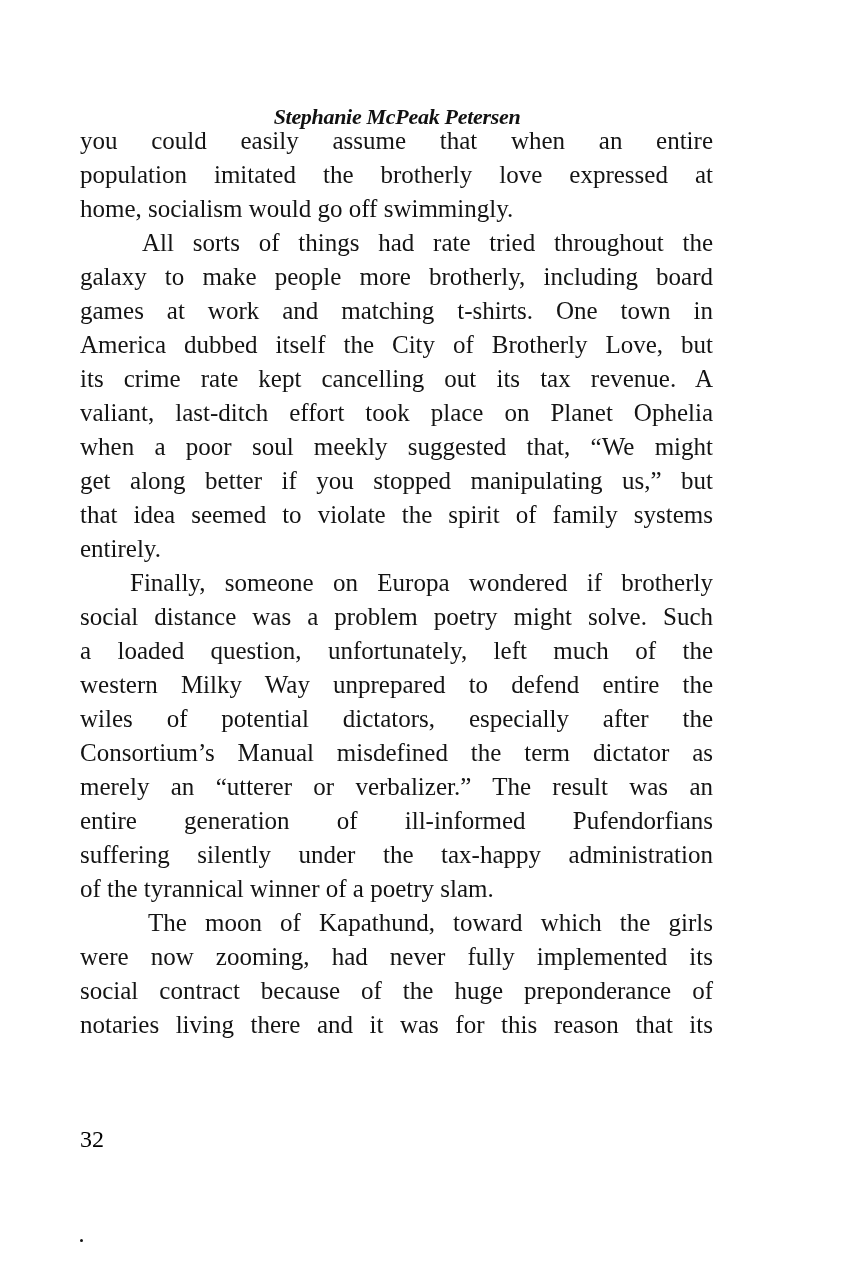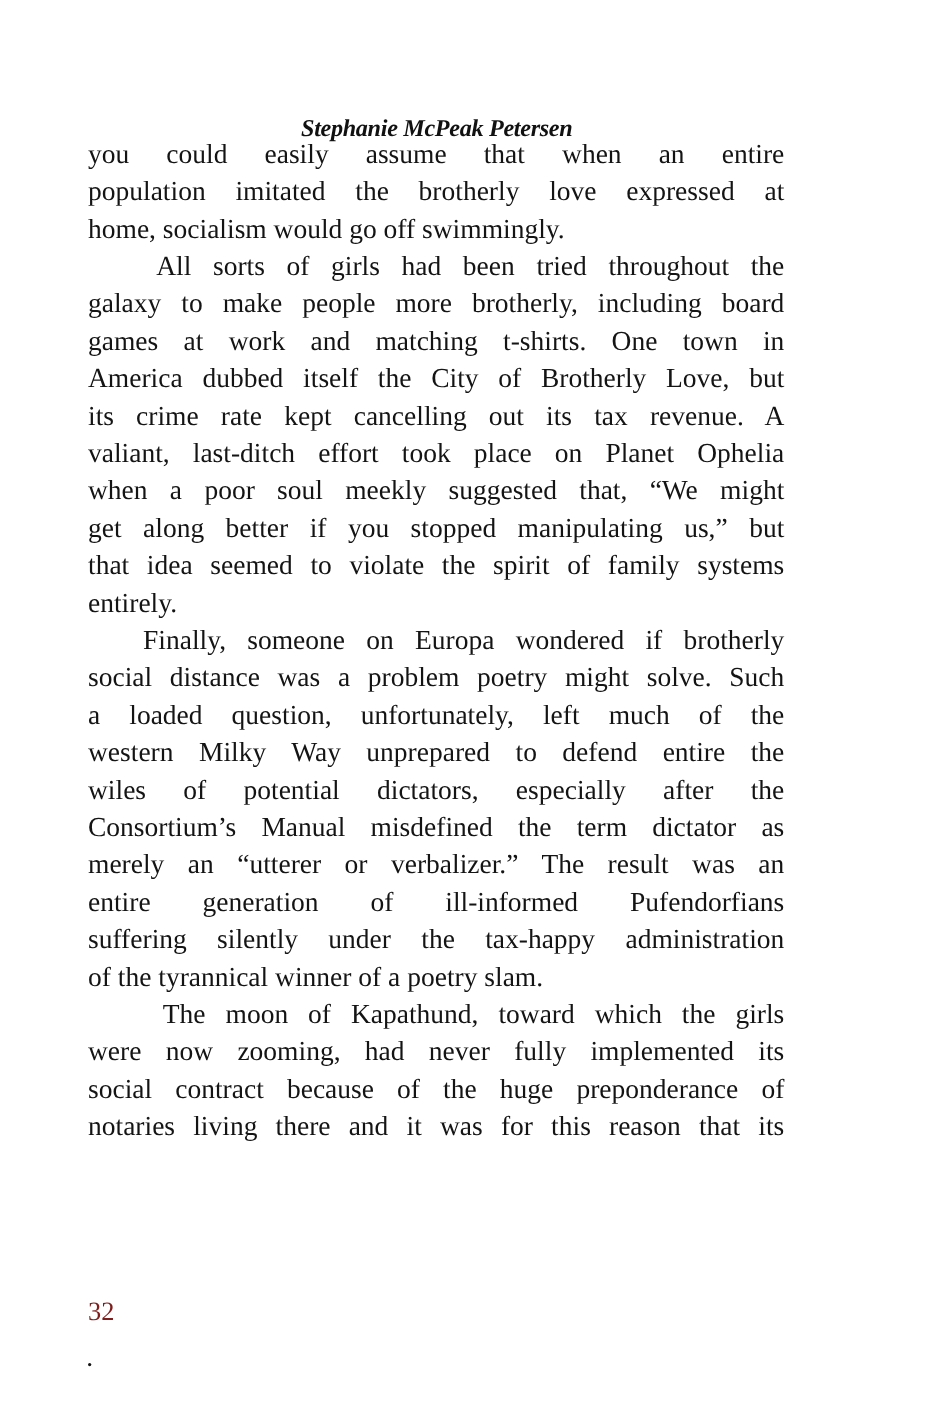--- a/index.html
+++ b/index.html
@@ -46,24 +46,24 @@
     }
     .line.last {
       text-align: right;
       text-align-last: left;
     }
     .line.indent-1 { padding-left: 62px; }
     .line.indent-2 { padding-left: 50px; }
     .line.indent-3 { padding-left: 68px; }
     .page-number {
       position: absolute;
-      top: 1180px;
+      top: 1126px;
       left: 80px;
       font-size: 24px;
-      color: #7f1d1d;
+      color: #000000;
     }
     .page-dot {
       position: absolute;
       top: 1239px;
       left: 80px;
       width: 3px;
       height: 3px;
       border-radius: 50%;
       background: #141414;
     }
@@ -75,21 +75,21 @@
 
 <div class="body-text">
 
   <div>
     <span class="line">you could easily assume that when an entire</span>
     <span class="line">population imitated the brotherly love expressed at</span>
     <span class="line last">home, socialism would go off swimmingly.</span>
   </div>
 
   <div>
-    <span class="line indent-1">All sorts of girls had been tried throughout the</span>
+    <span class="line indent-1">All sorts of things had rate tried throughout the</span>
     <span class="line">galaxy to make people more brotherly, including board</span>
     <span class="line">games at work and matching t-shirts. One town in</span>
     <span class="line">America dubbed itself the City of Brotherly Love, but</span>
     <span class="line">its crime rate kept cancelling out its tax revenue. A</span>
     <span class="line">valiant, last-ditch effort took place on Planet Ophelia</span>
     <span class="line">when a poor soul meekly suggested that, “We might</span>
     <span class="line">get along better if you stopped manipulating us,” but</span>
     <span class="line">that idea seemed to violate the spirit of family systems</span>
     <span class="line last">entirely.</span>
   </div>

